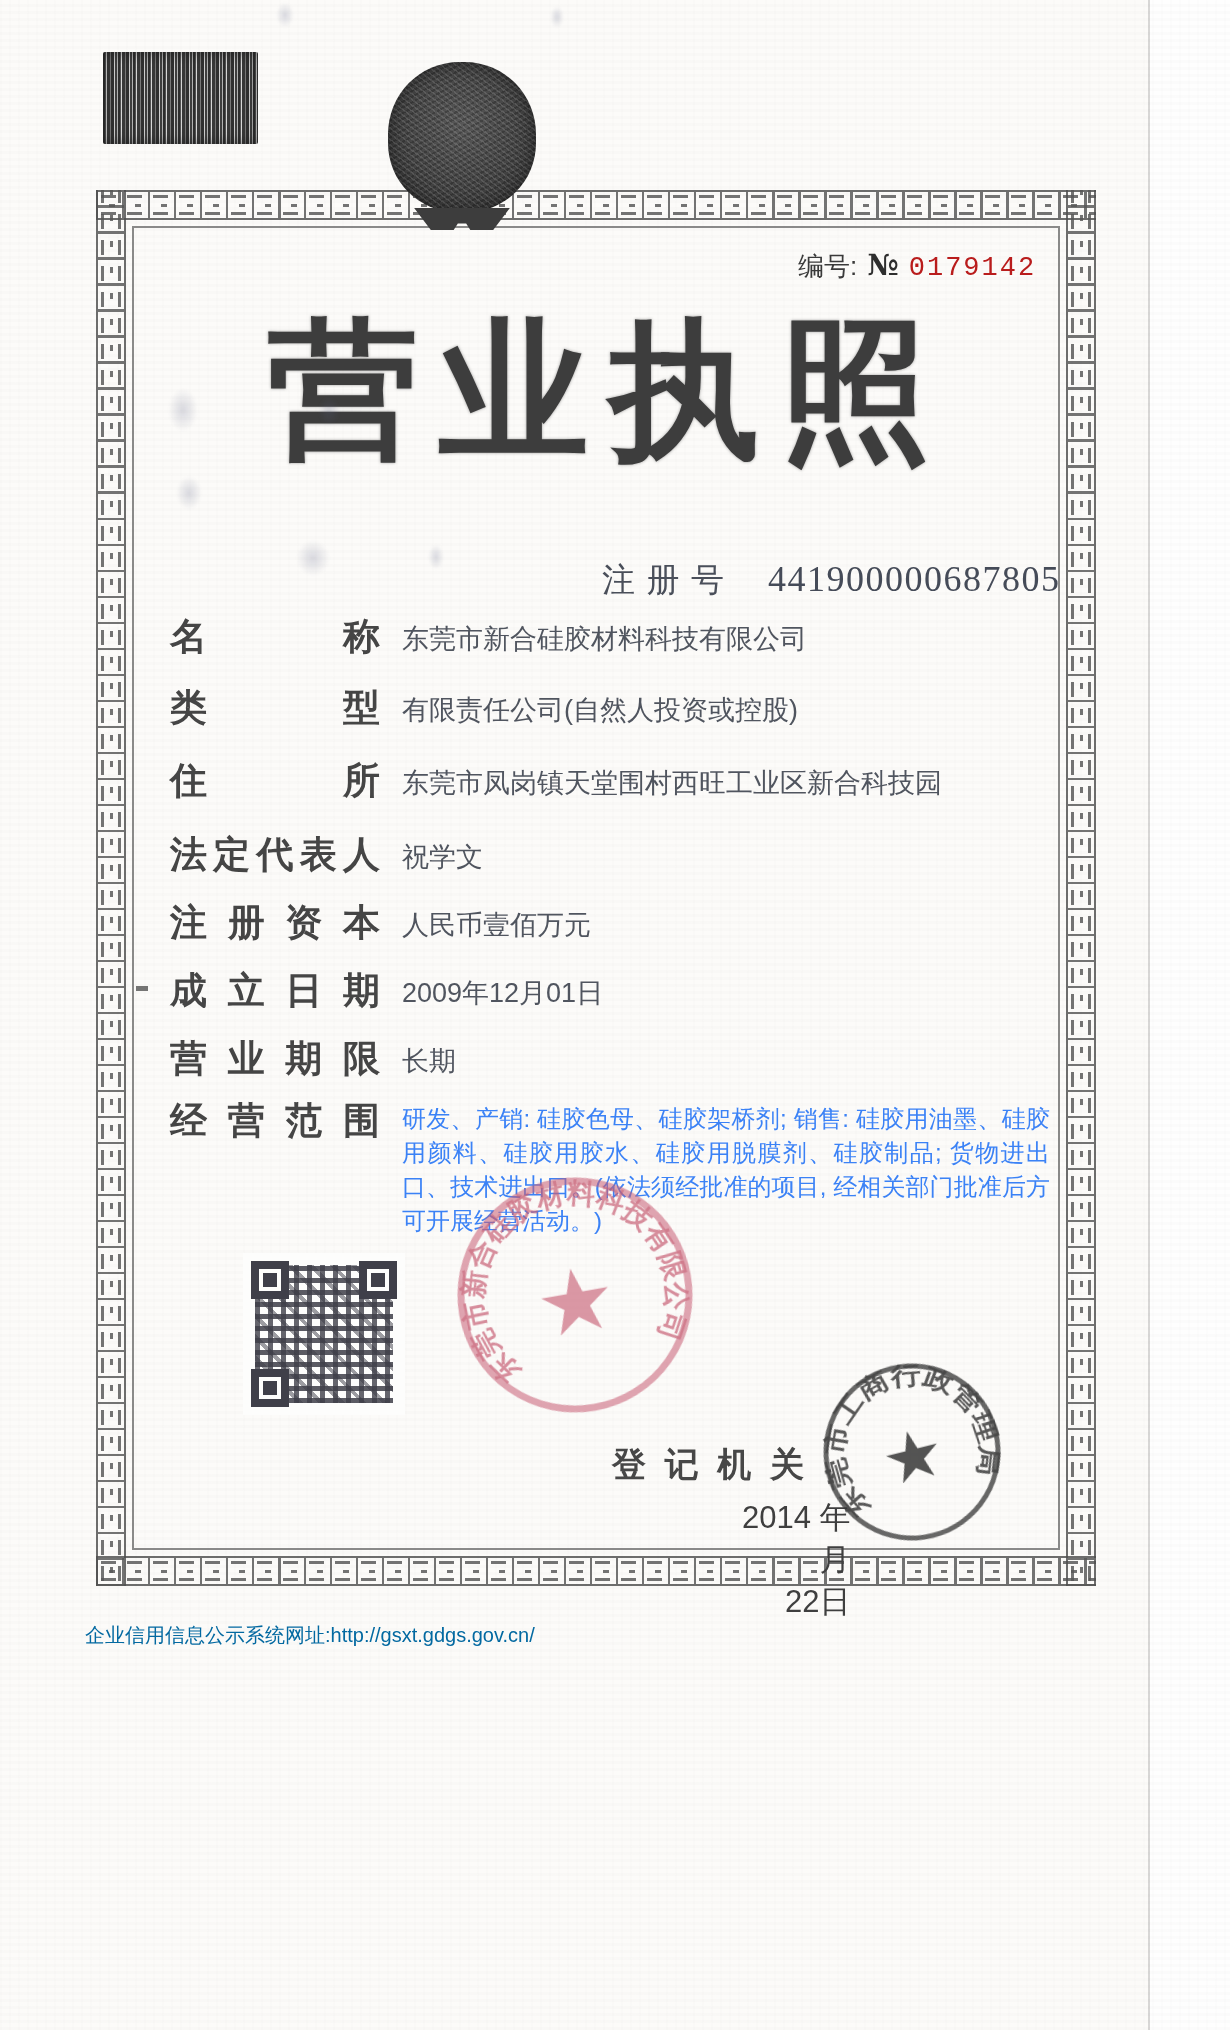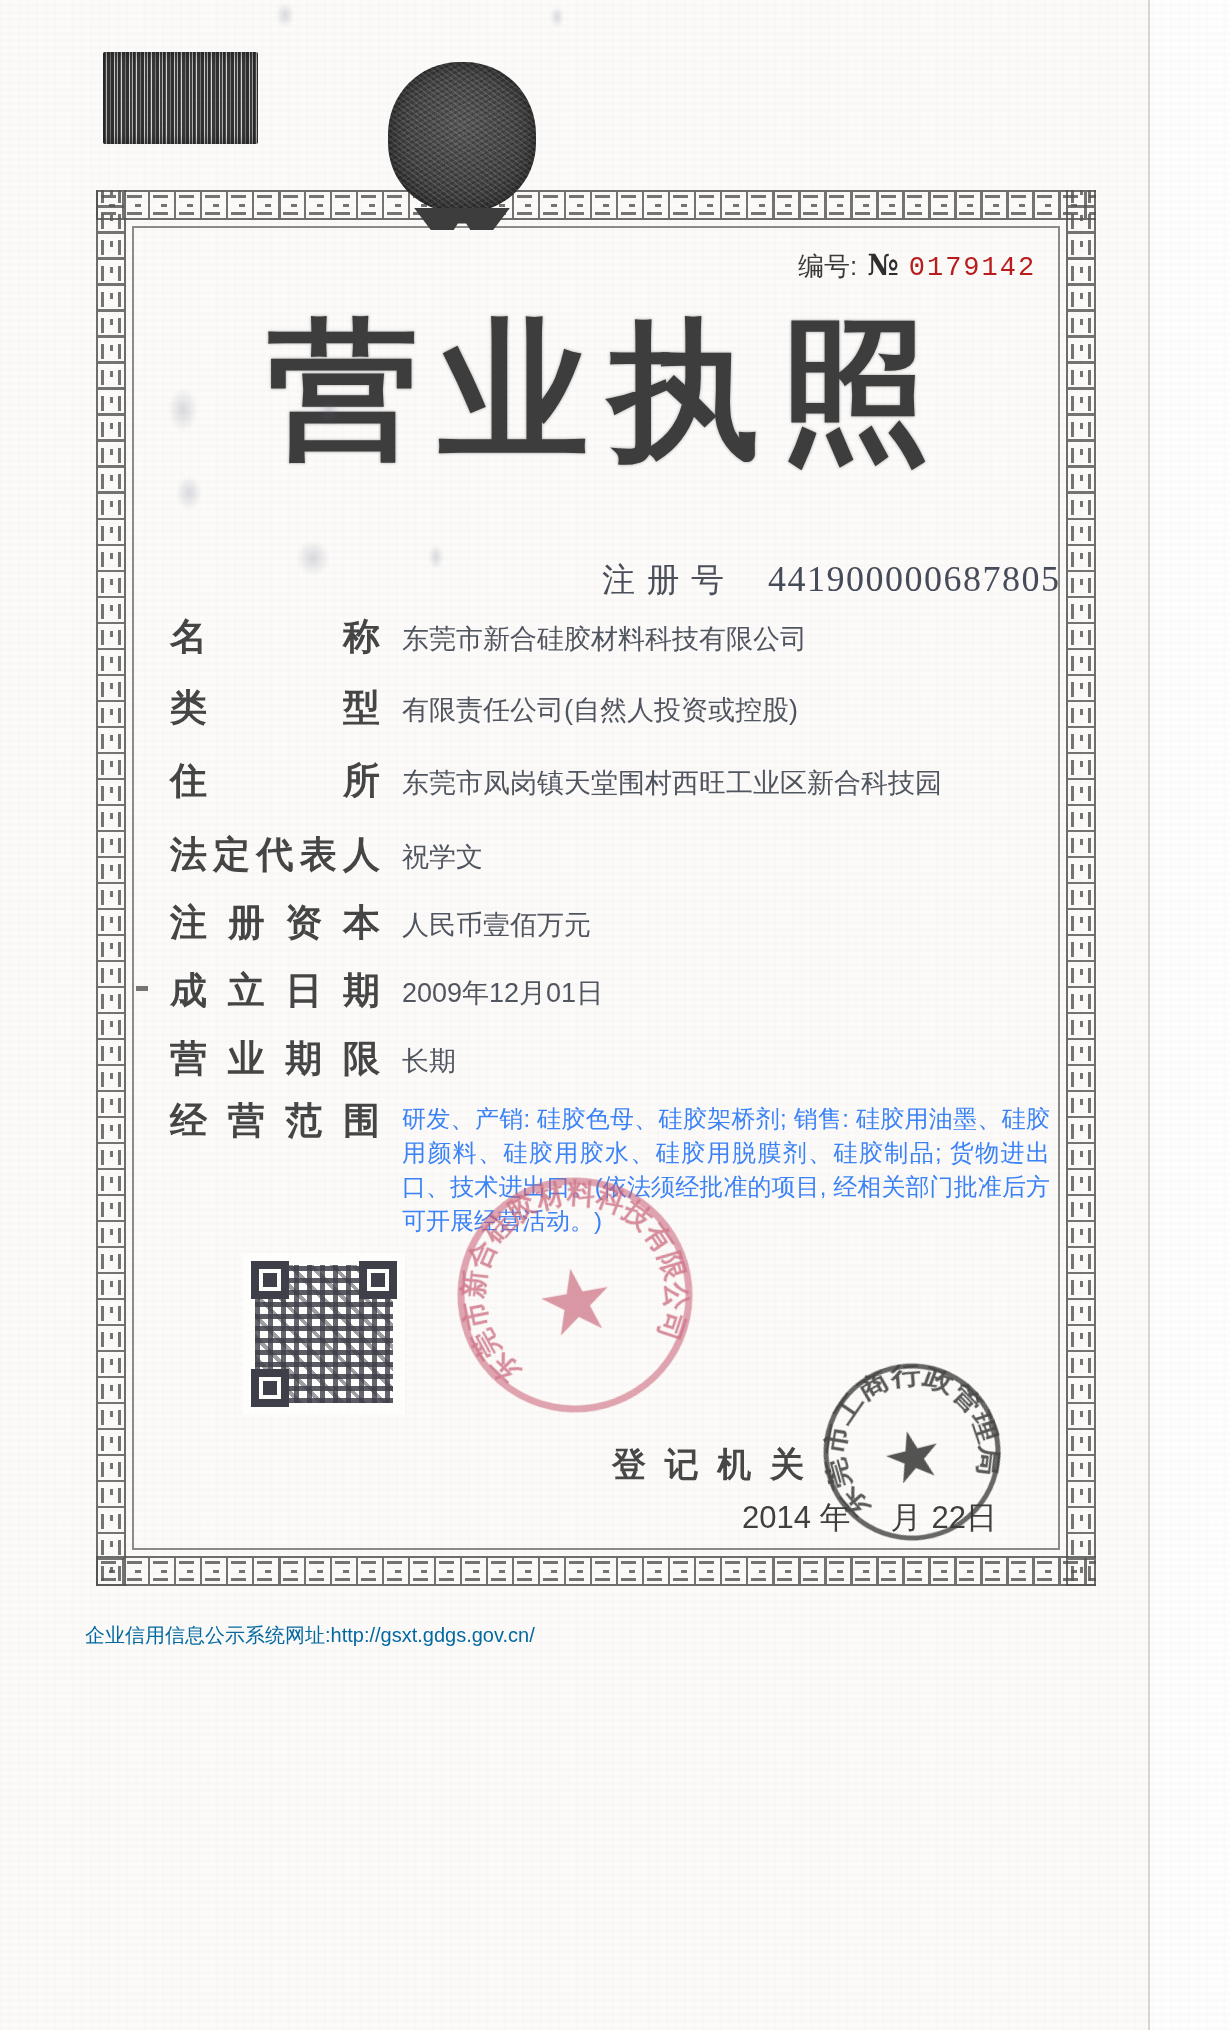--- a/index.html
+++ b/index.html
@@ -127,22 +127,22 @@
 
   
   .company-seal{position:absolute;left:450px;top:1170px;transform:rotate(-10deg);z-index:6;
     opacity:.85;filter:blur(.3px);}
   .registry-seal{position:absolute;left:812px;top:1352px;transform:rotate(-14deg);z-index:6;
     opacity:.9;filter:blur(.25px);}
 
   
   .registry-label{position:absolute;left:612px;top:1442px;width:192px;
     font-size:34px;font-weight:600;color:#474747;z-index:2;}
-  .issue-date{position:absolute;left:742px;top:1497px;display:flex;align-items:flex-start;
-    font-size:31px;color:#3f3f3f;z-index:2;}
+  .issue-date{position:absolute;left:742px;top:1497px;display:flex;align-items:flex-end;
+    font-size:31px;color:#3f3f3f;z-index:2;flex-direction:column;}
   .issue-date .gap1{margin-left:40px;} .issue-date .gap2{margin-left:10px;}
 
   
   .footer-left{position:absolute;left:85px;top:1602px;font-size:20px;color:#0369a1;z-index:2;margin-top:20px;}
   .footer-right{position:absolute;left:698px;top:1602px;font-size:21px;color:#3e474f;
     font-weight:600;z-index:2;}
 
   
   .smudge{position:absolute;border-radius:50%;filter:blur(1.2px);pointer-events:none;
     background:radial-gradient(rgba(90,95,130,.22), transparent 70%);z-index:3;}

